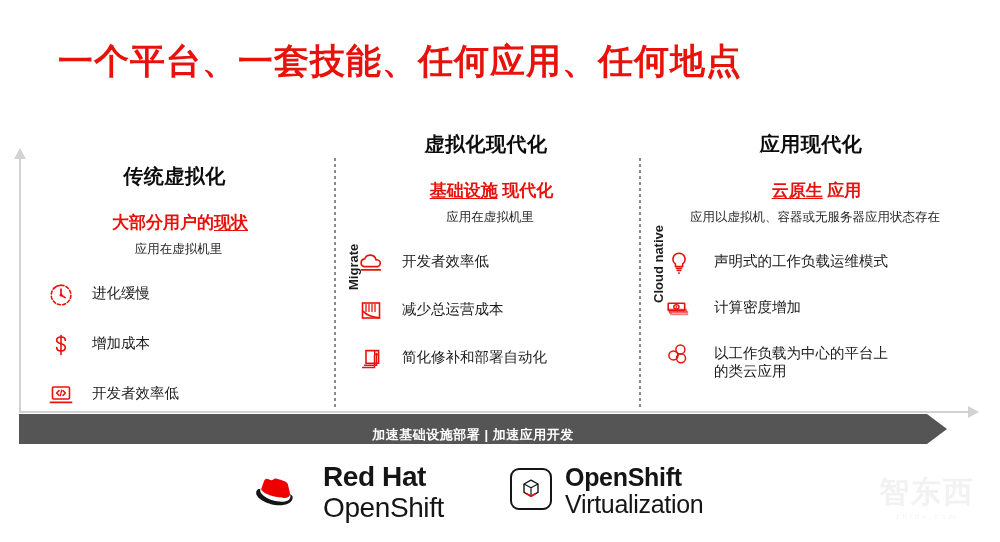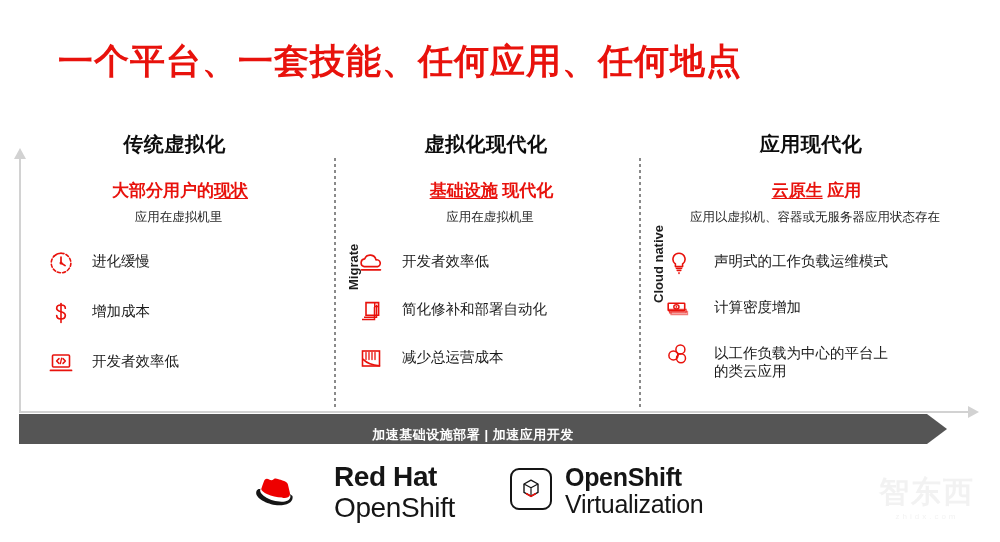--- a/index.html
+++ b/index.html
@@ -47,21 +47,21 @@
     position:absolute;
     font-size:13px;color:#1d1d1d;font-weight:bold;
     transform:rotate(-90deg);transform-origin:left top;white-space:nowrap;
     background:#ffffff;padding:4px 0;
   }
   .sep-label.l1{left:342px;top:290px;}
   .sep-label.l2{left:647px;top:303px;}
 
   
   .col{position:absolute;top:131px;}
-  .col.c1{left:22px;width:305px;}
+  .col.c1{left:22px;width:305px;margin-top:32px;}
   .col.c2{left:340px;width:292px;}
   .col.c3{left:646px;width:330px;}
 
   .col-head{
     text-align:center;font-size:20px;font-weight:bold;color:#0d0d0d;
     letter-spacing:.5px;white-space:nowrap;
   }
   .col-sub{
     margin-top:21px;text-align:center;font-size:17px;font-weight:bold;color:#e8120c;
     white-space:nowrap;
@@ -99,21 +99,21 @@
     border-left:20px solid #555555;
   }
   .banner-txt{
     position:absolute;left:19px;top:414px;width:908px;height:42px;
     display:flex;align-items:center;justify-content:center;
     color:#ffffff;font-size:13px;font-weight:bold;letter-spacing:.5px;white-space:nowrap;
   }
 
   
   .logo-rh{position:absolute;left:255px;top:463px;display:flex;align-items:center;}
-  .rh-words{margin-left:11px;line-height:1;}
+  .rh-words{line-height:1;}
   .rh-l1{font-size:28px;font-weight:bold;color:#151515;letter-spacing:-.4px;}
   .rh-l2{font-size:28px;font-weight:normal;color:#151515;letter-spacing:-.4px;margin-top:3px;}
 
   .logo-os{position:absolute;left:510px;top:465px;display:flex;align-items:flex-start;}
   .os-box{
     width:38px;height:38px;border:2.4px solid #151515;border-radius:9px;
     display:flex;align-items:center;justify-content:center;margin-top:3px;
   }
   .os-words{margin-left:13px;line-height:1;}
   .os-l1{font-size:25px;font-weight:bold;color:#151515;letter-spacing:-.3px;}
@@ -204,38 +204,38 @@
             <path d="M7.2 15.6a3.9 3.9 0 0 1 .5-7.7 5.9 5.9 0 0 1 11.3 1 3.4 3.4 0 0 1 1.6 6.7z" fill="none" stroke="#e8120c" stroke-width="1.6" stroke-linejoin="round"></path>
             <path d="M4.6 18.8h18.8" stroke="#e8120c" stroke-width="1.7" stroke-linecap="round"></path>
           </svg>
         </span>
         <span class="txt">开发者效率低</span>
       </div>
 
       <div class="item">
         <span class="ico">
           <svg width="26" height="24" viewBox="0 0 26 24">
+            <rect x="4.5" y="4" width="17" height="15" fill="none" stroke="#e8120c" stroke-width="1.6"></rect>
+            <path d="M8 5.5v7M11 5.5v7M14 5.5v7M17 5.5v7" stroke="#e8120c" stroke-width="1.3" stroke-linecap="round"></path>
+            <path d="M5.2 12.4c5 5.2 11.4 6 16.2 6.3" fill="none" stroke="#e8120c" stroke-width="1.6" stroke-linecap="round"></path>
+          </svg>
+        </span>
+        <span class="txt">减少总运营成本</span>
+      </div>
+
+      <div class="item">
+        <span class="ico">
+          <svg width="26" height="24" viewBox="0 0 26 24">
             <path d="M4 20.5h12.5V8" fill="none" stroke="#e8120c" stroke-width="1.5"></path>
             <path d="M6 18.3h12.5V5.8" fill="none" stroke="#e8120c" stroke-width="1.5"></path>
             <path d="M8 3.6h12.6v12.6H8z" fill="none" stroke="#e8120c" stroke-width="1.6"></path>
             <path d="M16.7 3.6v3.9h3.9" fill="none" stroke="#e8120c" stroke-width="1.4"></path>
           </svg>
         </span>
         <span class="txt">简化修补和部署自动化</span>
-      </div>
-
-      <div class="item">
-        <span class="ico">
-          <svg width="26" height="24" viewBox="0 0 26 24">
-            <rect x="4.5" y="4" width="17" height="15" fill="none" stroke="#e8120c" stroke-width="1.6"></rect>
-            <path d="M8 5.5v7M11 5.5v7M14 5.5v7M17 5.5v7" stroke="#e8120c" stroke-width="1.3" stroke-linecap="round"></path>
-            <path d="M5.2 12.4c5 5.2 11.4 6 16.2 6.3" fill="none" stroke="#e8120c" stroke-width="1.6" stroke-linecap="round"></path>
-          </svg>
-        </span>
-        <span class="txt">减少总运营成本</span>
       </div>
 
     </div>
   </div>
 
   <div class="col c3">
     <div class="col-head">应用现代化</div>
     <div class="col-sub">
       <span class="u">云原生</span><span> 应用</span>
     </div>

